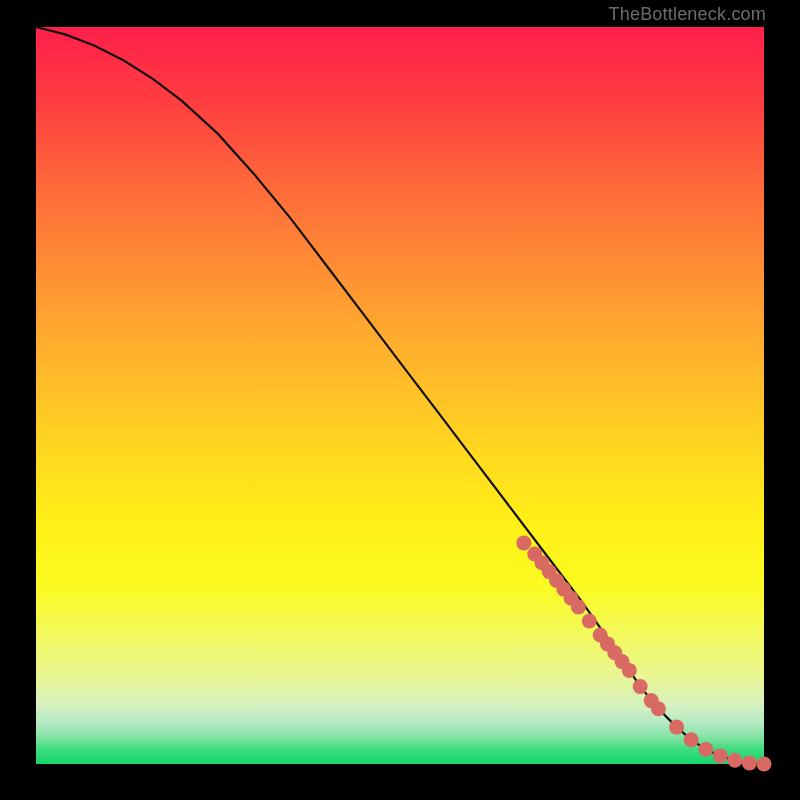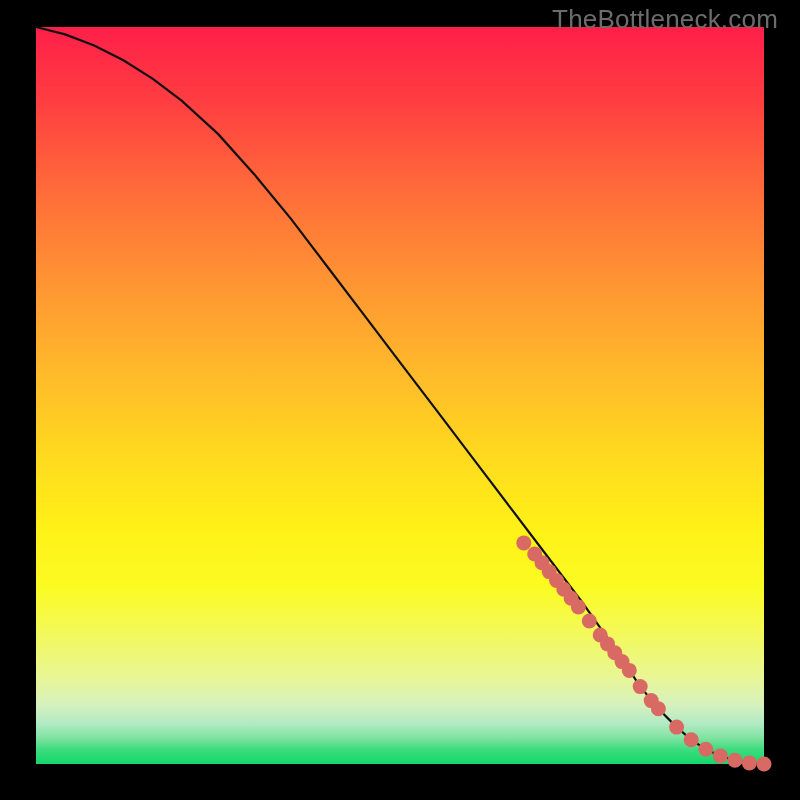--- a/index.html
+++ b/index.html
@@ -55,23 +55,23 @@
     position: absolute;
     left: 0;
     top: 0;
     width: 100%;
     height: 100%;
     overflow: visible;
   }
   .attribution {
     position: absolute;
     top: 4px;
-    right: 22px;
+    right: 34px;
     color: #6c6c6c;
-    font-size: 26px;
+    font-size: 18px;
     font-weight: 400;
     letter-spacing: 0.2px;
     user-select: none;
   }
 </style>
 </head>
 <body>
 
 <div class="stage">
 

